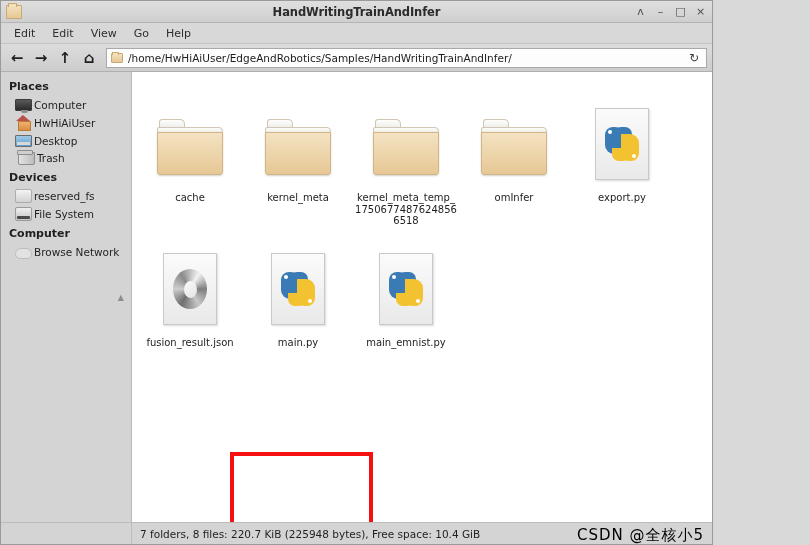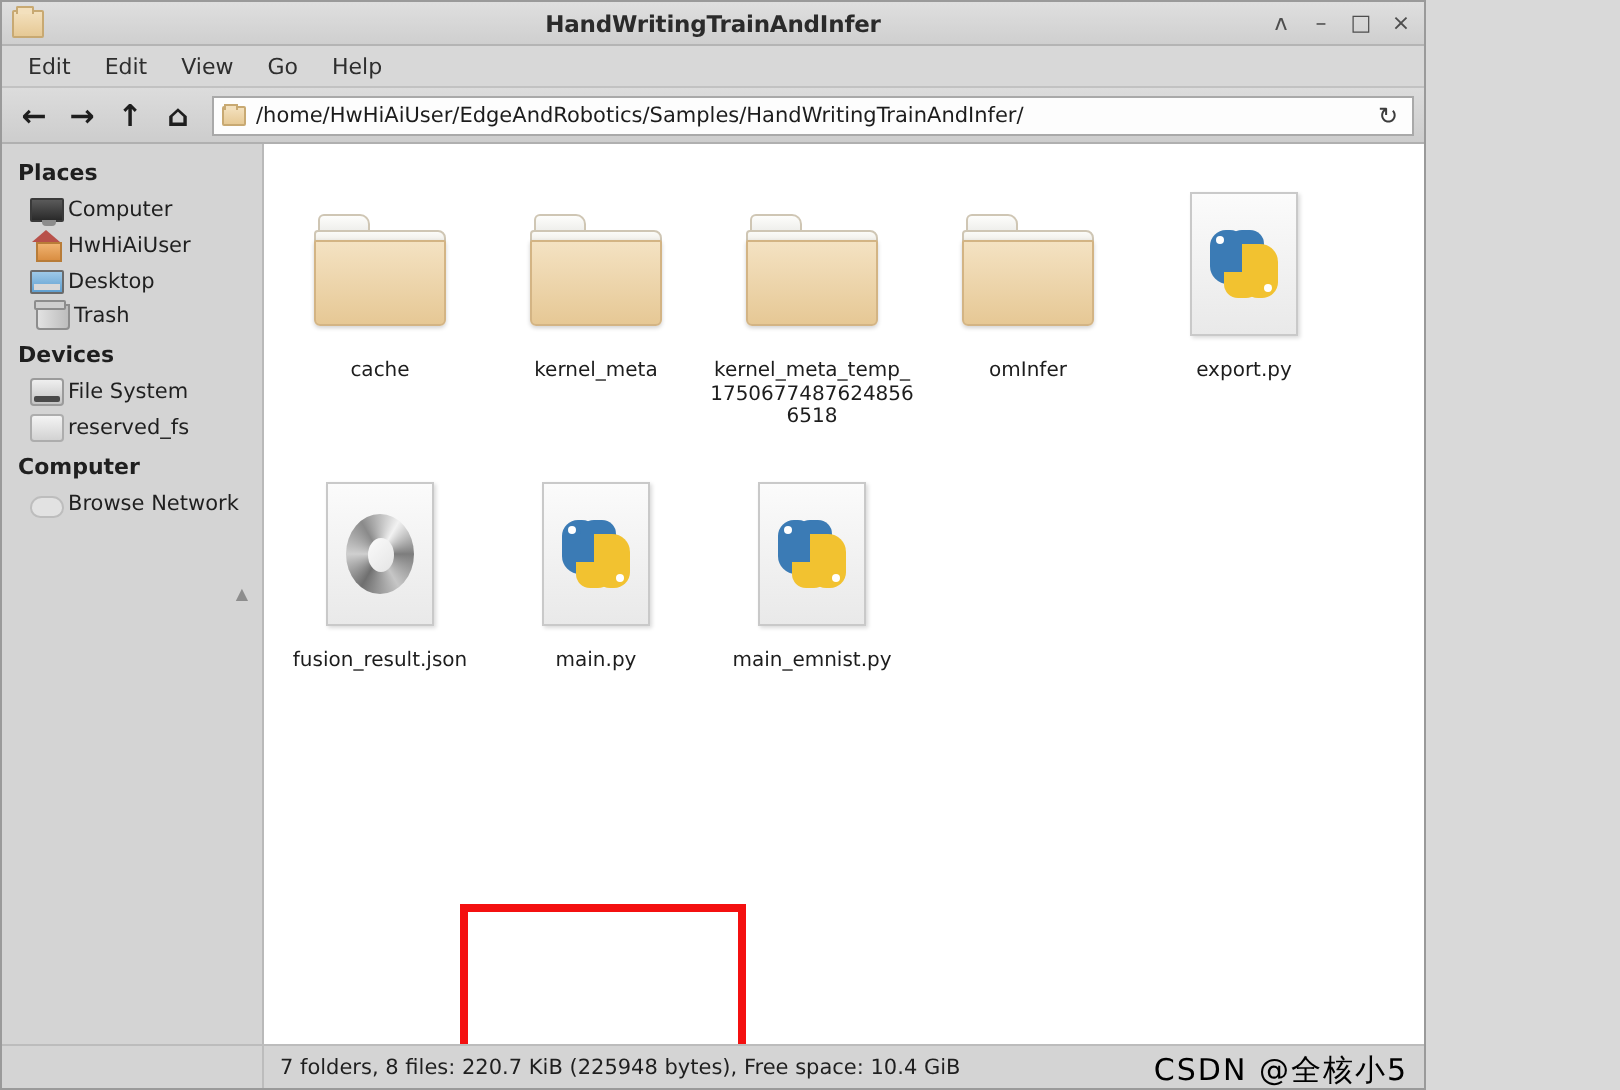--- a/index.html
+++ b/index.html
@@ -173,20 +173,21 @@
   
   #fileview {
     flex: 1; background: #ffffff; position: relative;
     overflow: hidden;
   }
   #grid {
     display: grid;
     grid-template-columns: repeat(5, 108px);
     grid-auto-rows: 145px;
     padding: 6px 0 0 4px;
+    margin-top: 12px;
   }
   .cell {
     display: flex; flex-direction: column; align-items: center;
     padding-top: 8px;
   }
   .cell .iconbox {
     width: 74px; height: 92px;
     display: flex; align-items: center; justify-content: center;
     position: relative;
   }
@@ -347,27 +348,27 @@
         <span class="sico ico-desktop"></span>
         <span class="side-label">Desktop</span>
       </div>
       <div class="side-item">
         <span class="sico ico-trash"></span>
         <span class="side-label">Trash</span>
       </div>
 
       <div class="side-head">Devices</div>
       <div class="side-item">
-        <span class="sico ico-drive"></span>
-        <span class="side-label">File System</span>
-      </div>
-      <div class="side-item">
         <span class="sico ico-drive2"></span>
         <span class="side-label">reserved_fs</span>
         <span class="eject">▲</span>
+      </div>
+      <div class="side-item">
+        <span class="sico ico-drive"></span>
+        <span class="side-label">File System</span>
       </div>
 
       <div class="side-head">Computer</div>
       <div class="side-item">
         <span class="sico ico-network"></span>
         <span class="side-label">Browse Network</span>
       </div>
     </div>
 
     <div id="fileview">

